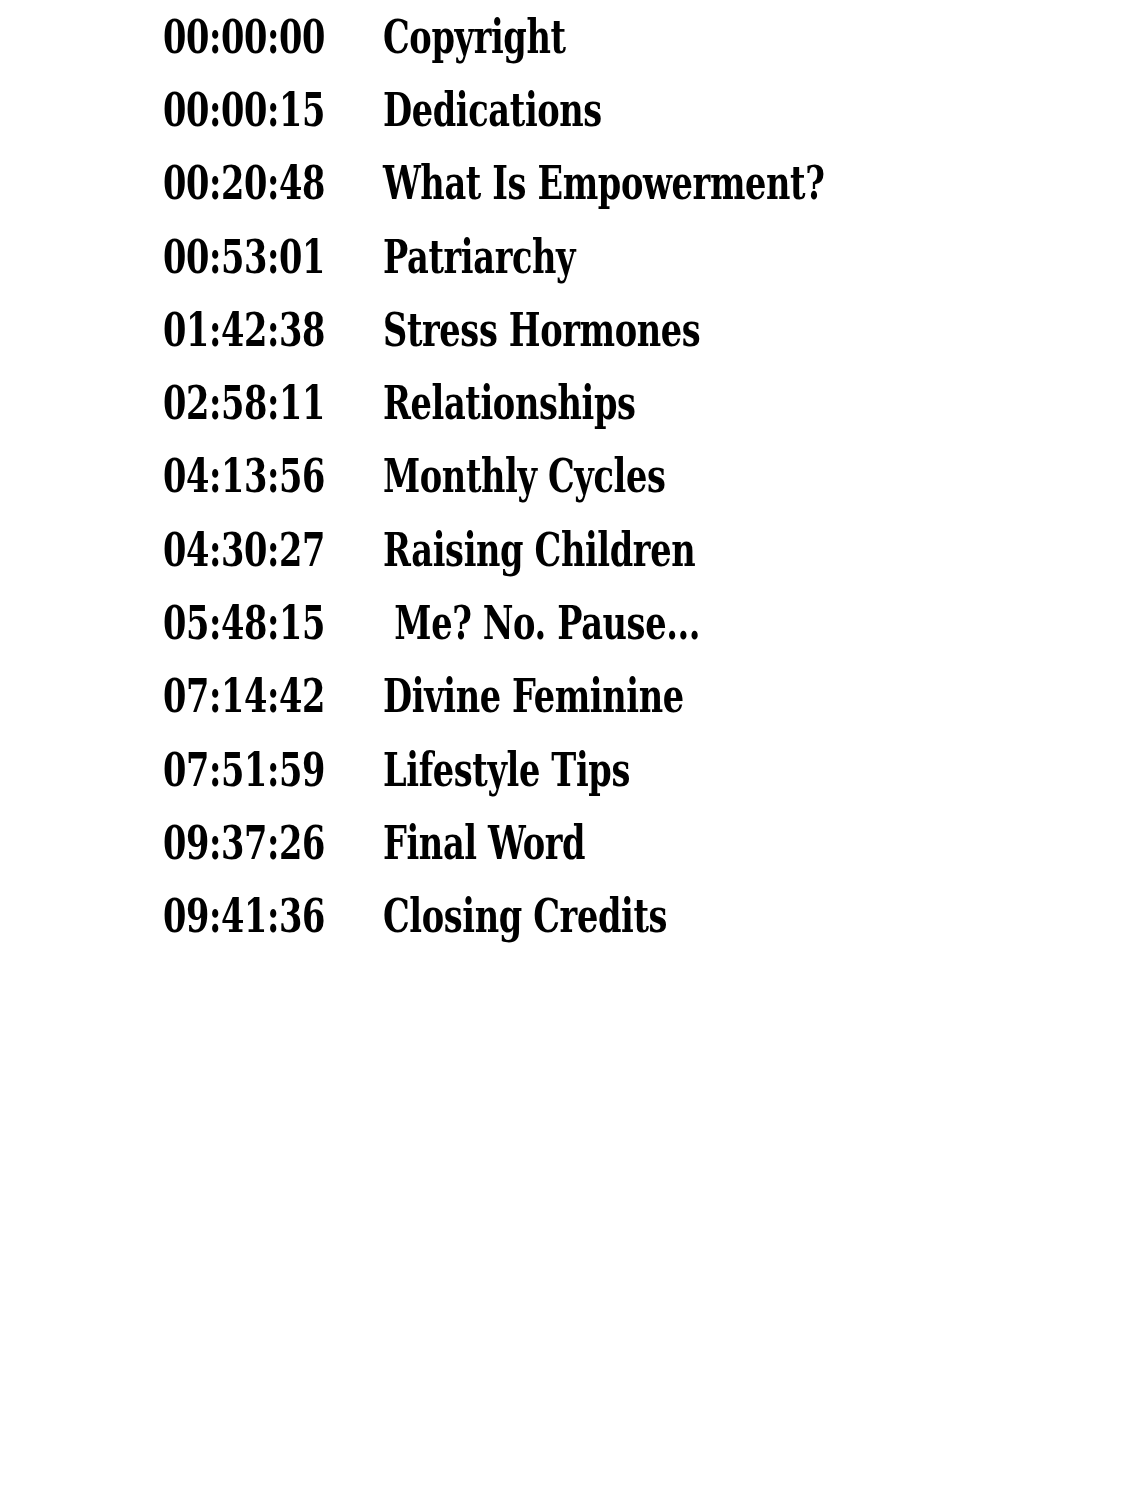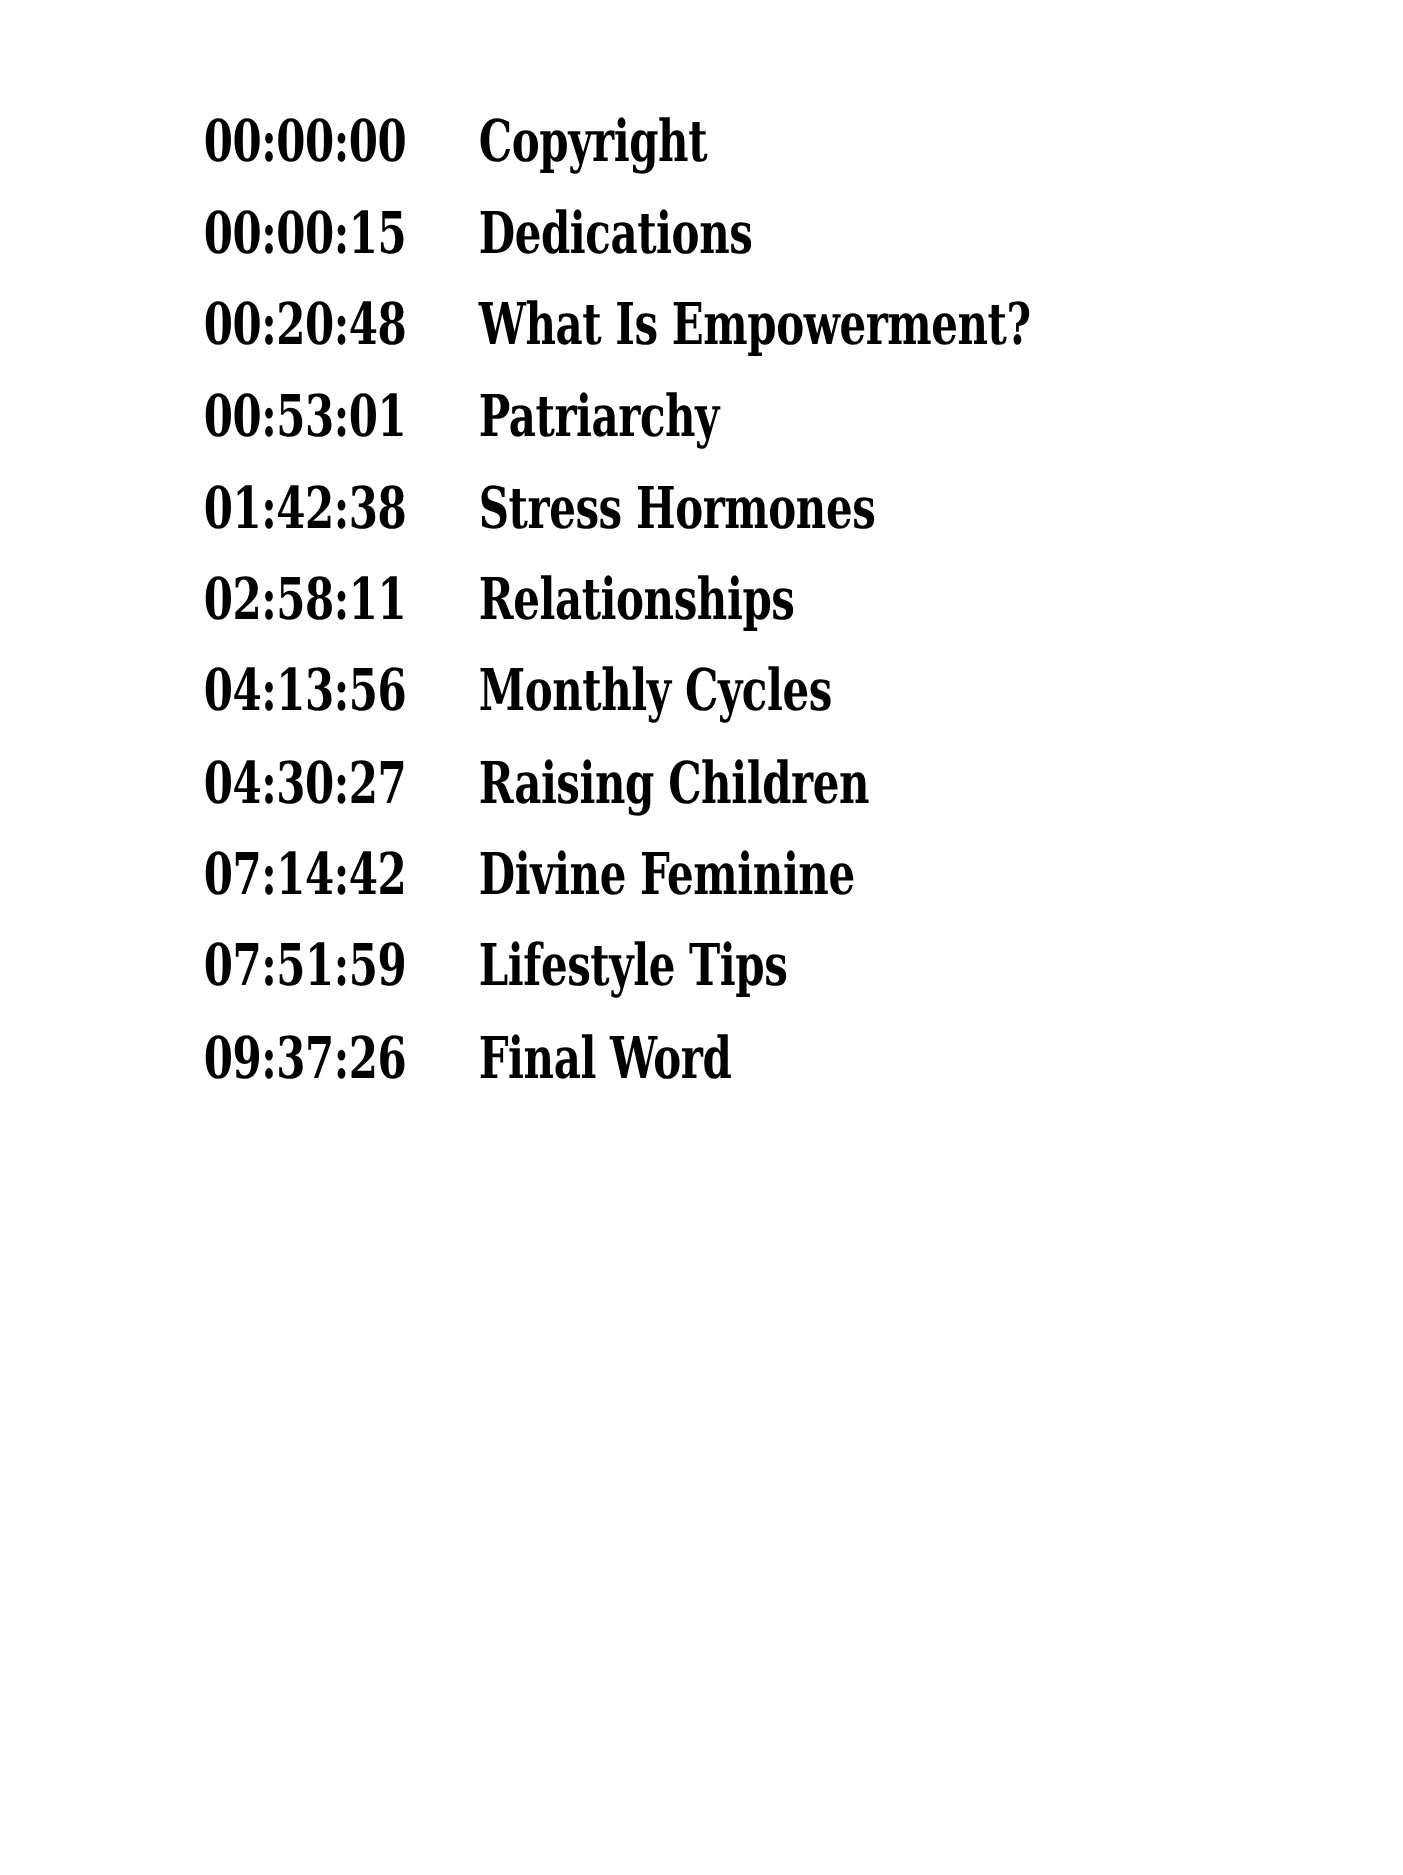--- a/index.html
+++ b/index.html
@@ -7,21 +7,20 @@
     padding: 0;
   }
   body {
     width: 1122px;
     height: 1500px;
     background: #ffffff;
     overflow: hidden;
     font-family: "DejaVu Serif", "Liberation Serif", serif;
   }
   .chapter-list {
-    padding-top: 76px;
     padding-left: 163px;
   }
   .row {
     display: flex;
     align-items: center;
     height: 73.3px;
   }
   .time, .title {
     font-weight: 700;
     font-size: 46px;
@@ -82,30 +81,38 @@
     <div class="row">
       <span class="time">04:13:56</span>
       <span class="title">Monthly Cycles</span>
     </div>
 
     <div class="row">
       <span class="time">04:30:27</span>
       <span class="title">Raising Children</span>
     </div>
 
+    <div class="row">
+      <span class="time">05:48:15</span>
+      <span class="title"> Me? No. Pause...</span>
+    </div>
 
 
     <div class="row">
       <span class="time">07:14:42</span>
       <span class="title">Divine Feminine</span>
     </div>
 
     <div class="row">
       <span class="time">07:51:59</span>
       <span class="title">Lifestyle Tips</span>
     </div>
 
     <div class="row">
       <span class="time">09:37:26</span>
       <span class="title">Final Word</span>
     </div>
 
+    <div class="row">
+      <span class="time">09:41:36</span>
+      <span class="title">Closing Credits</span>
+    </div>
   </main>
 
 </body></html>

